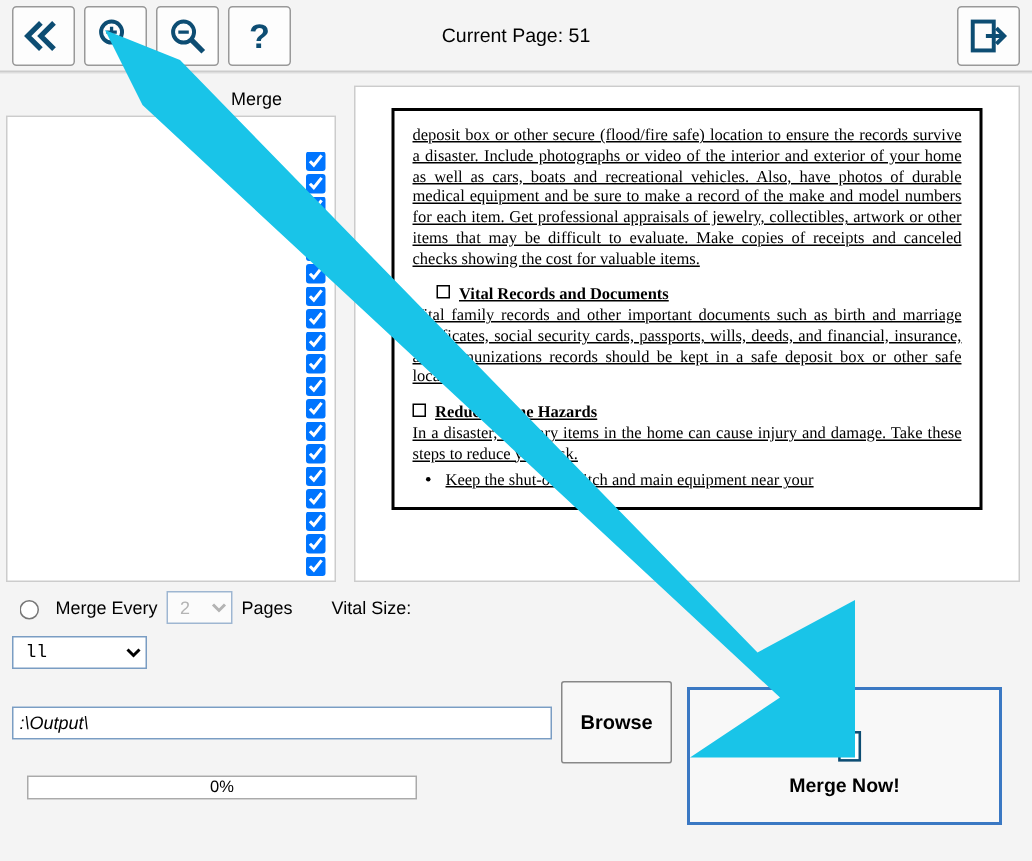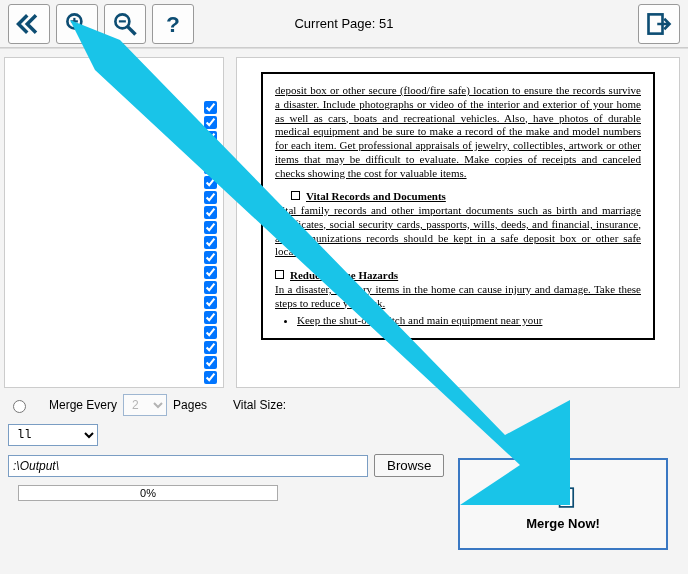--- a/index.html
+++ b/index.html
@@ -98,38 +98,39 @@
   .page-doc .cbx { display:inline-block; width:9px; height:9px; border:1px solid #000; margin-right:6px; vertical-align: 0; }
   .page-doc ul { margin:4px 0 0 22px; padding:0; }
 
   .controls {
     padding: 6px 8px;
     display: flex;
     flex-direction: column;
     gap: 8px;
   }
   .row { display: flex; align-items: center; gap: 6px; }
-  .radio { display:inline-flex; align-items:center; gap:20px; }
+  .radio { display:inline-flex; align-items:center; gap:8px; }
   select, input[type="text"] {
     font-size: 12px;
     padding: 2px 4px;
     border: 1px solid #7a9dc3;
     background: #fff;
     height: 22px;
   }
   .page-size-sel { width: 320px; }
   .small-sel { width: 44px; color:#999; }
   .dd-sel { width: 90px; font-family: Liberation Mono, monospace; }
   .output-input { width: 360px; font-style: italic; }
   .btn {
     border: 1px solid #888;
     background: #f8f8f8;
-    padding: 3px 12px;
+    padding: 19px 12px;
     cursor: pointer;
     border-radius: 2px;
+    font-weight: bold;
   }
   .progress-wrap {
     flex: 0 0 280px;
     display: flex;
     align-items: center;
     justify-content: center;
   }
   .progress {
     width: 260px;
     height: 16px;
@@ -202,20 +203,23 @@
   <div class="tb-btn exit-btn">
     <svg viewBox="0 0 32 32">
       <rect x="4" y="5" width="16" height="22" fill="none" stroke="#0d4d73" stroke-width="3"></rect>
       <path d="M14 16 L28 16 M22 10 L28 16 L22 22" fill="none" stroke="#0d4d73" stroke-width="3"></path>
     </svg>
   </div>
 </div>
 
 <div class="middle">
   <div class="left-panel">
+    <div class="left-header" style="text-align:right; padding-right:40px;">
+      <span>Merge</span>
+    </div>
     <div class="check-list" id="check-list">
         <div class="check-row">
           <input type="checkbox" checked="" style="">
         </div>
         <div class="check-row">
           <input type="checkbox" checked="" style="">
         </div>
         <div class="check-row">
           <input type="checkbox" checked="" style="">
         </div>

